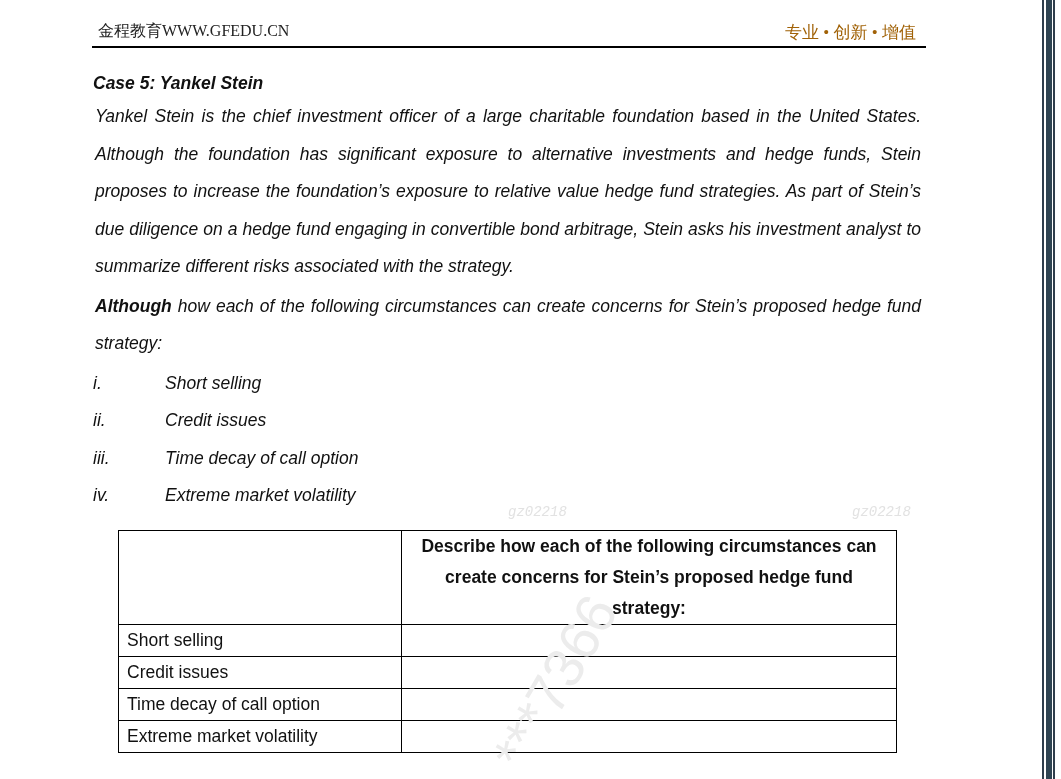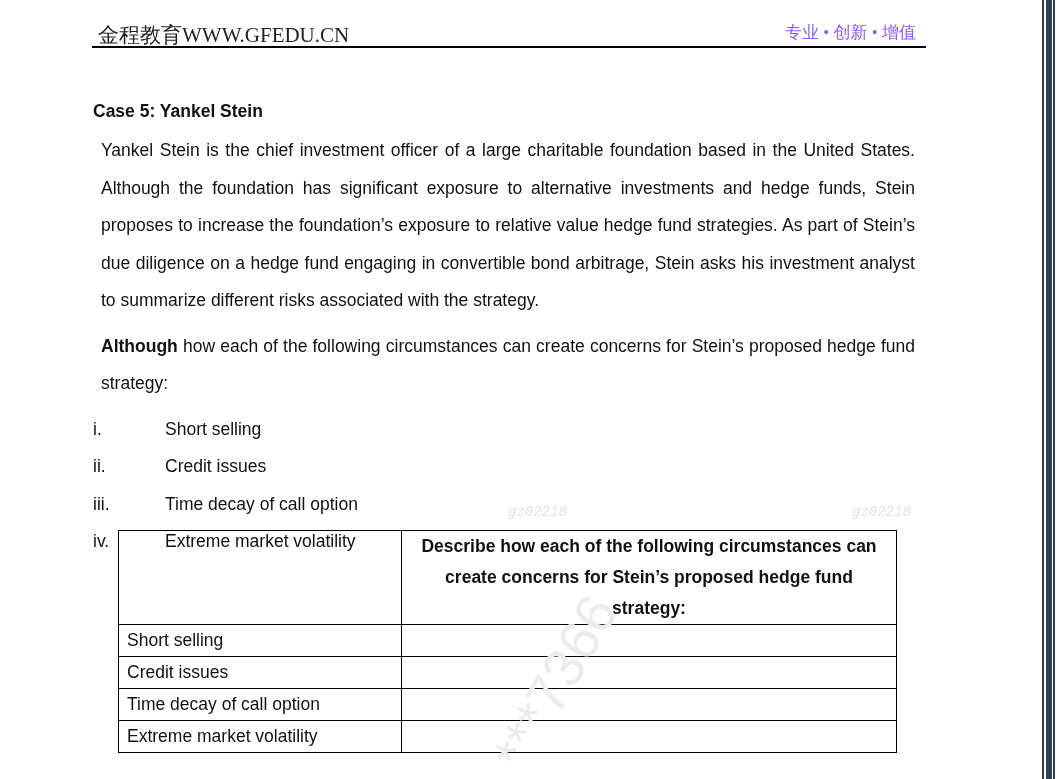--- a/index.html
+++ b/index.html
@@ -7,29 +7,29 @@
       width: 1061px; height: 779px; overflow: hidden; background: #ffffff;
       position: relative; font-family: "Liberation Sans", "DejaVu Sans", sans-serif; color: #111;
     }
     .page { position: absolute; left: 0; top: 0; width: 1040px; height: 779px; background: #fff; }
     .header {
       position: absolute; left: 92px; top: 18px; width: 834px; height: 28px;
       border-bottom: 2px solid #000;
     }
     .header-left {
       position: absolute; left: 6px; top: 3px; font-family: "Liberation Serif", "DejaVu Serif", serif;
-      font-size: 21px; color: #222;
+      font-size: 16px; color: #222;
     }
     .header-right {
       position: absolute; right: 10px; top: 3px; font-family: "Liberation Serif", "DejaVu Serif", serif;
-      font-size: 17px; color: #8b5cf6;
+      font-size: 17px; color: #a16207;
     }
-    .content { position: absolute; left: 93px; top: 98px; width: 830px; }
+    .content { position: absolute; left: 93px; top: 70px; width: 830px; font-style: italic; }
     .case-title { font-weight: bold; font-size: 17.5px; line-height: 26px; margin: 0; }
-    .para { font-size: 17.5px; line-height: 37.5px; margin: 8px; text-align: justify; }
+    .para { font-size: 17.5px; line-height: 37.5px; margin: 2px; text-align: justify; }
     .para b { font-weight: bold; }
     .list { margin: 0; padding: 0; list-style: none; }
     .list li { font-size: 17.5px; line-height: 37.5px; display: flex; }
     .list .num { width: 72px; }
     .watermark { position: absolute; color: #e2e2e2; font-style: italic; font-size: 14px; font-family: Liberation Mono, monospace; }
     .watermark-big { position: absolute; color: #ececec; font-size: 56px; transform: rotate(-60deg); font-family: "Liberation Sans", sans-serif; }
     table.answers {
       position: absolute; left: 118px; top: 530px; border-collapse: collapse;
       font-size: 17.5px;
     }

